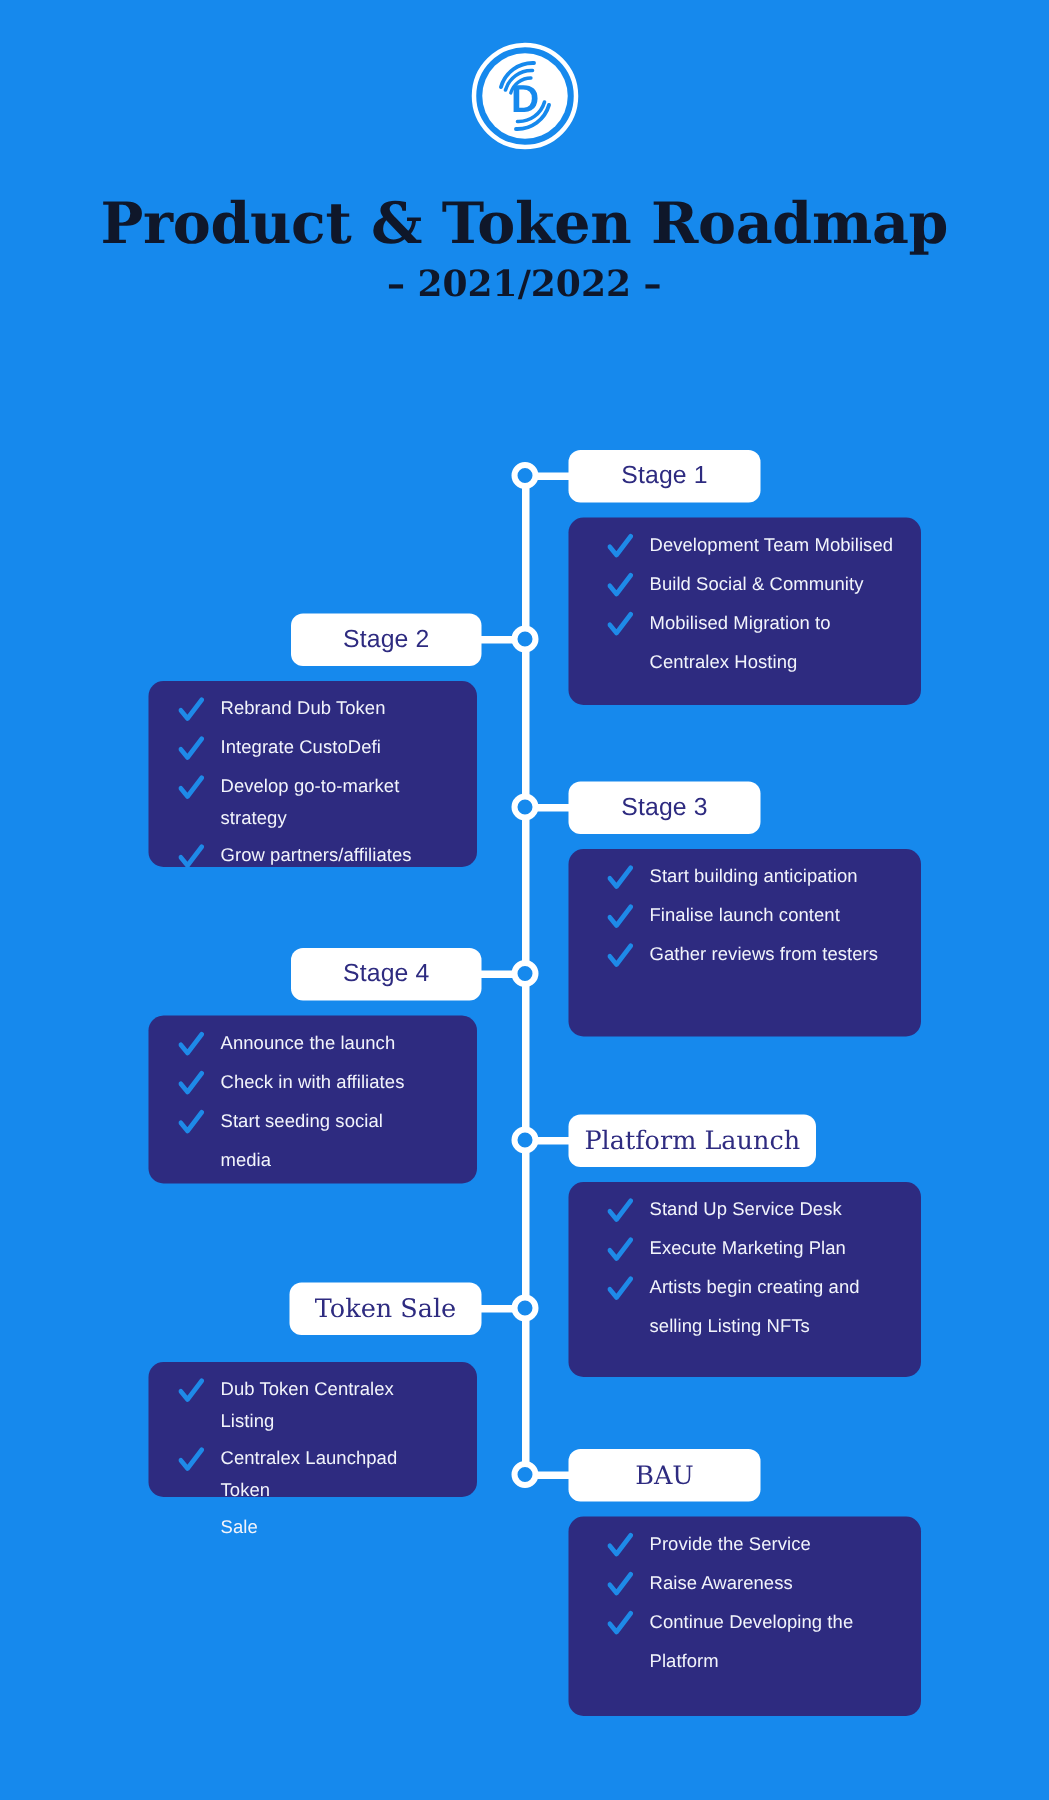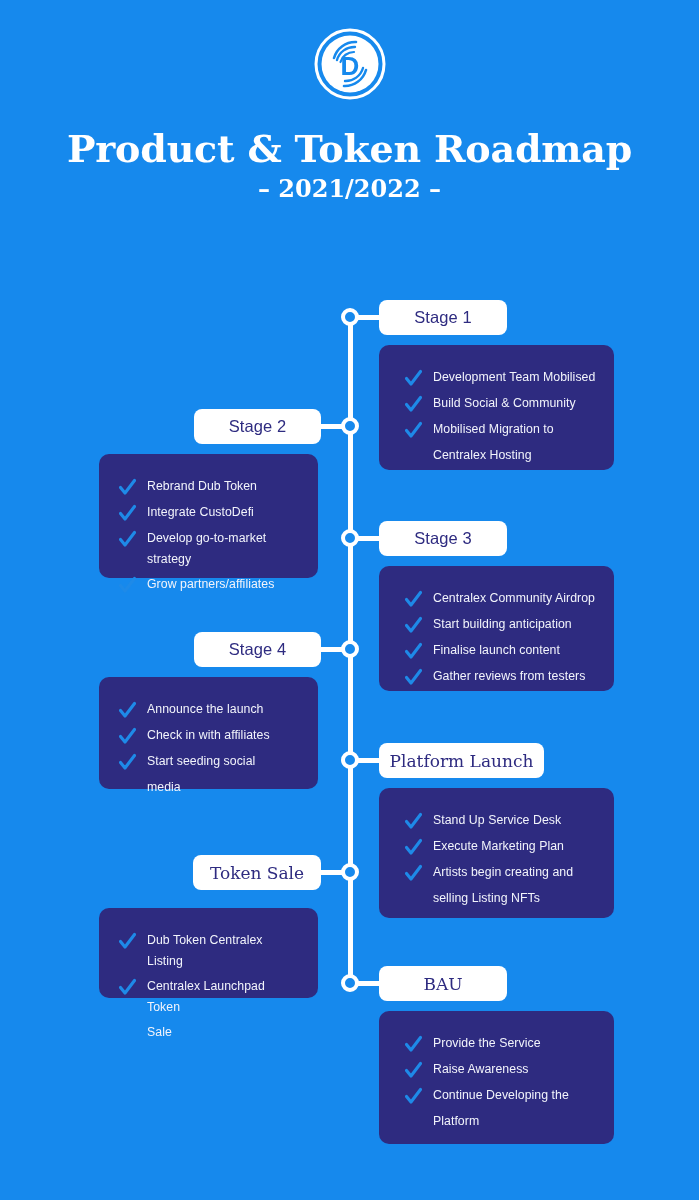--- a/index.html
+++ b/index.html
@@ -30,21 +30,21 @@
     align-items: center;
   }
   .logo-svg { display: block; }
 
   .title-block {
     position: absolute;
     left: 0;
     top: 126px;
     width: 699px;
     text-align: center;
-    color: #ffffff;
+    color: #0f172a;
   }
   .title-main {
     font-family: "DejaVu Serif", "Liberation Serif", serif;
     font-weight: bold;
     font-size: 38px;
     letter-spacing: -0.2px;
     line-height: 1.2;
     white-space: nowrap;
   }
   .title-sub {
@@ -109,21 +109,21 @@
     font-size: 17px;
     letter-spacing: 0px;
   }
 
   
   .card {
     position: absolute;
     background: #2e2b80;
     border-radius: 10px;
     box-sizing: border-box;
-    padding: 22px 18px 22px 20px;
+    padding: 8px 18px 22px 20px;
     z-index: 1;
   }
   .item {
     display: flex;
     align-items: flex-start;
     margin-bottom: 4px;
   }
   .item:last-child { margin-bottom: 0; }
   .check {
     flex: 0 0 auto;
@@ -251,28 +251,20 @@
         <span class="pill-label">Stage 3</span>
       </div>
       <div class="connector" style="top: 536px; left: 350px; width: 33px;"></div>
       <div class="card" style="top: 566px; height: 125px; left: 379px; width: 235px; padding-left: 26px;">
         <div class="item">
           <span class="check">
             <svg width="17" height="21" viewBox="0 0 17 21">
               <path d="M1.5 10.5 L6 16 L15.5 3.5" fill="none" stroke="#1e8ae8" stroke-width="3.1" stroke-linecap="round" stroke-linejoin="round"></path>
             </svg>
           </span>
-          <span class="item-text">Centralex Community Airdrop</span>
-        </div>
-        <div class="item">
-          <span class="check">
-            <svg width="17" height="21" viewBox="0 0 17 21">
-              <path d="M1.5 10.5 L6 16 L15.5 3.5" fill="none" stroke="#1e8ae8" stroke-width="3.1" stroke-linecap="round" stroke-linejoin="round"></path>
-            </svg>
-          </span>
           <span class="item-text">Start building anticipation</span>
         </div>
         <div class="item">
           <span class="check">
             <svg width="17" height="21" viewBox="0 0 17 21">
               <path d="M1.5 10.5 L6 16 L15.5 3.5" fill="none" stroke="#1e8ae8" stroke-width="3.1" stroke-linecap="round" stroke-linejoin="round"></path>
             </svg>
           </span>
           <span class="item-text">Finalise launch content</span>
         </div>

